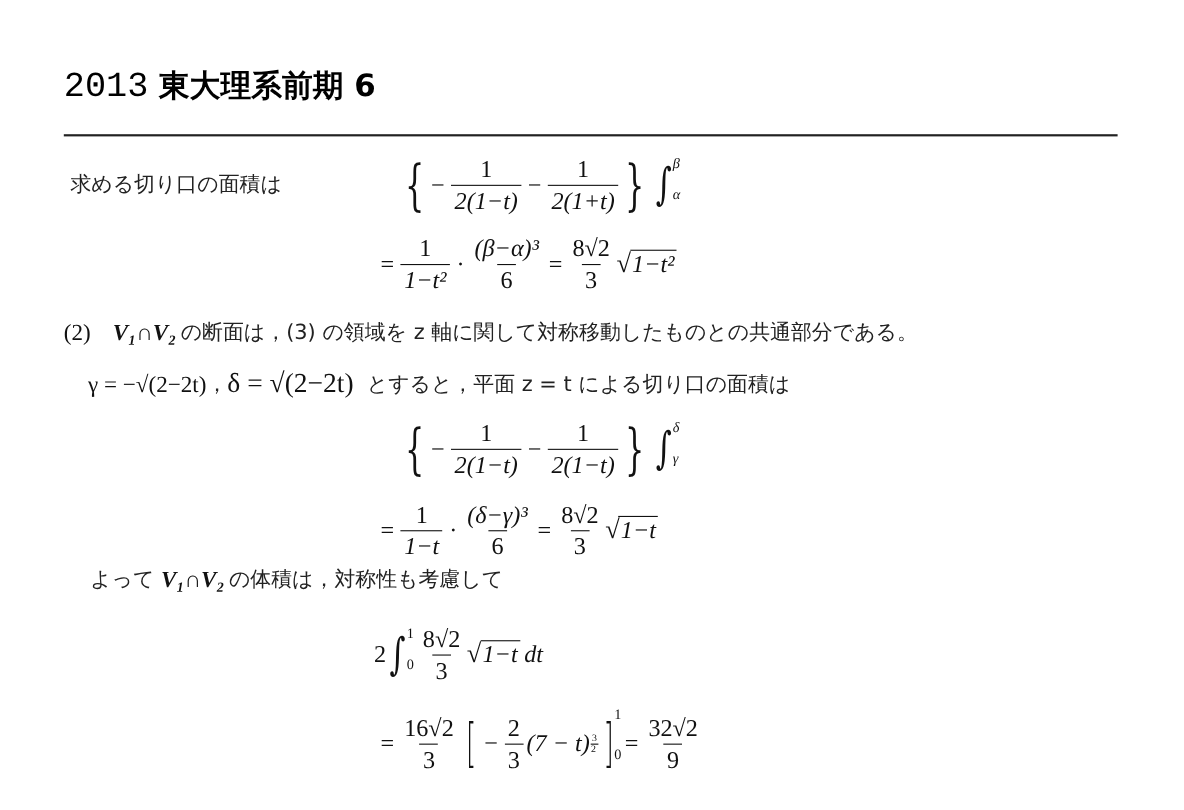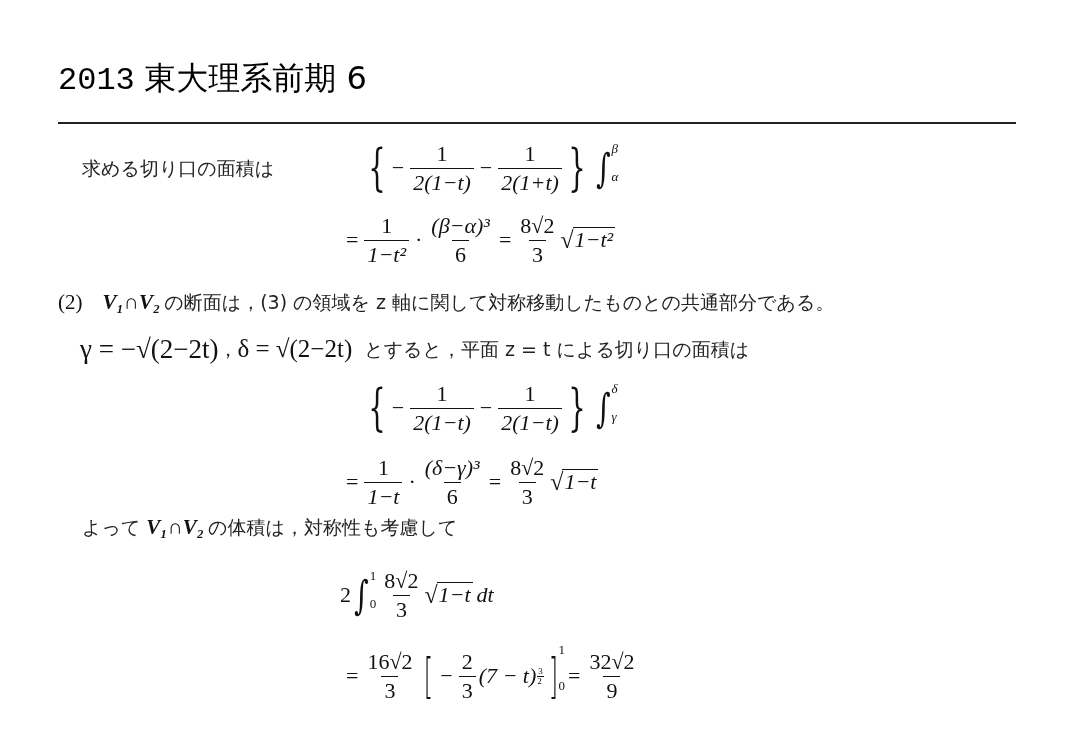--- a/index.html
+++ b/index.html
@@ -5,21 +5,21 @@
     html, body { margin: 0; padding: 0; background: #ffffff; }
     body {
       width: 1076px; height: 736px; position: relative; overflow: hidden;
       font-family: "DejaVu Serif", serif; color: #111111;
     }
     .abs { position: absolute; white-space: nowrap; }
     .title {
       left: 58px; top: 58px; font-size: 30px; line-height: 40px; color: #000;
     }
     .title .year { font-family: Liberation Mono, monospace; font-size: 32px; }
-    .title .jp { font-family: "DejaVu Sans", sans-serif; font-weight: normal; font-size: 32px; }
+    .title .jp { font-family: "DejaVu Sans", sans-serif; font-weight: bold; font-size: 28px; }
     .rule {
       left: 58px; top: 122px; width: 958px; height: 0; border-top: 2px solid #222;
     }
     .txt { font-family: "DejaVu Sans", sans-serif; font-size: 19px; color: #222; line-height: 26px; }
     .math { font-family: "Liberation Serif", serif; font-size: 22px; color: #111; line-height: 26px; display: flex; align-items: center; }
     .math i, .math .it { font-style: italic; }
     .frac { display: inline-flex; flex-direction: column; align-items: center; vertical-align: middle; margin: 0 3px; }
     .frac .num { padding: 0 3px 2px 3px; line-height: 24px; }
     .frac .den { padding: 2px 3px 0 3px; line-height: 24px; border-top: 1.5px solid #111; }
     .brace { font-size: 50px; line-height: 50px; font-family: "DejaVu Serif", serif; font-weight: 200; transform: scaleX(0.55); display: inline-block; margin: 0 -4px; }
@@ -41,21 +41,21 @@
   </style>
 </head>
 <body>
 
 <div class="abs title">
   <span class="year">2013</span>
   <span class="jp">東大理系前期 6</span>
 </div>
 <div class="abs rule"></div>
 
-<div class="abs txt" style="left:82px; top:155px;">求める切り口の面積は</div>
+<div class="abs txt" style="left:64px; top:155px;">求める切り口の面積は</div>
 
 <div class="abs math" style="left:365px; top:138px; height:60px;">
   <span class="brace">{</span>
   <span class="op">−</span>
   <span class="frac">
     <span class="num">1</span>
     <span class="den it">2(1−t)</span>
   </span>
   <span class="op">−</span>
   <span class="frac">
@@ -94,21 +94,21 @@
   </span>
 </div>
 
 <div class="abs" style="left:58px; top:289px; display:flex; align-items:center;">
   <span class="math" style="font-size:21px;">(2)</span>
   <span class="math" style="margin-left:20px; font-style:italic; font-weight:bold; font-size:21px;">V₁∩V₂</span>
   <span class="txt" style="margin-left:4px;">の断面は，(3) の領域を z 軸に関して対称移動したものとの共通部分である。</span>
 </div>
 
 <div class="abs" style="left:80px; top:336px; display:flex; align-items:center;">
-  <span class="math it" style="font-size:27px;">γ = −√(2−2t)</span>
+  <span class="math it" style="font-size:21px;">γ = −√(2−2t)</span>
   <span class="txt">，</span>
   <span class="math it" style="font-size:25px;">δ = √(2−2t)</span>
   <span class="txt" style="margin-left:12px;">とすると，平面 z = t による切り口の面積は</span>
 </div>
 
 <div class="abs math" style="left:365px; top:378px; height:60px;">
   <span class="brace">{</span>
   <span class="op">−</span>
   <span class="frac">
     <span class="num">1</span>

